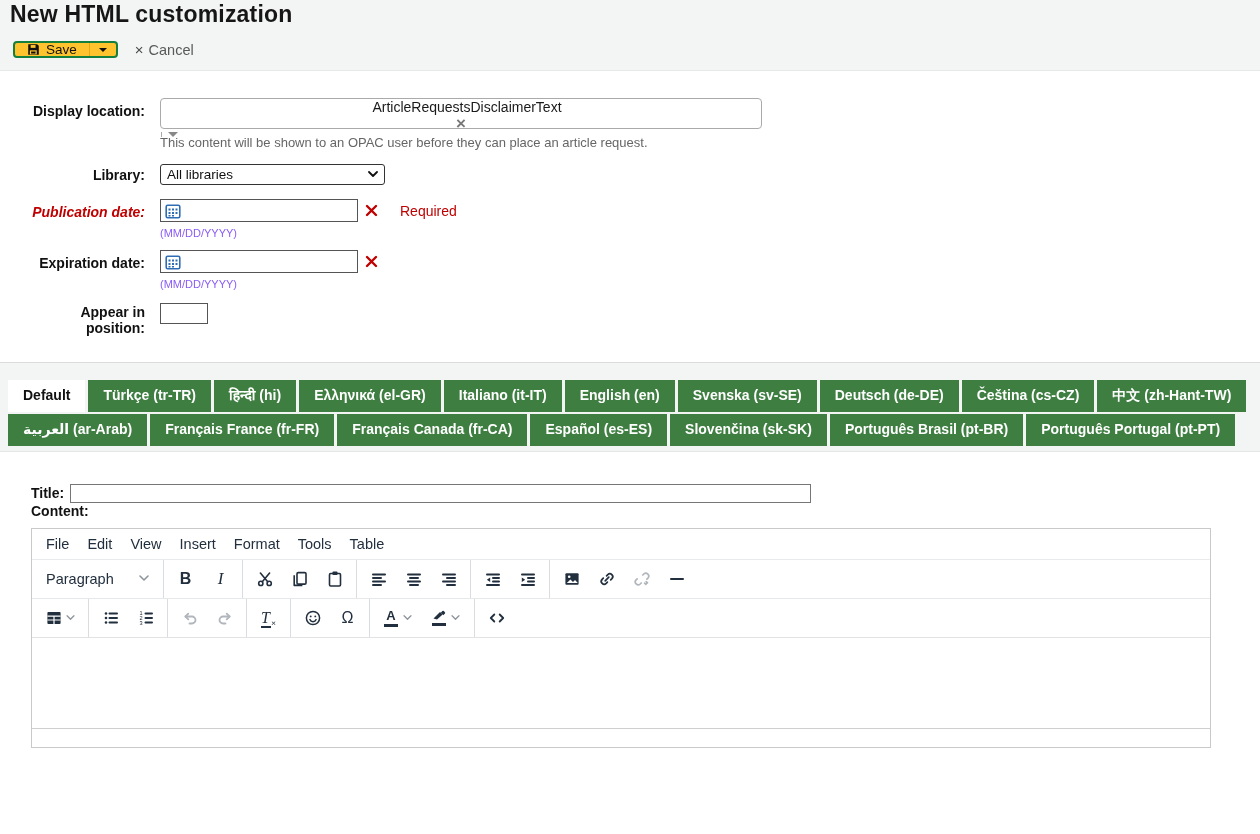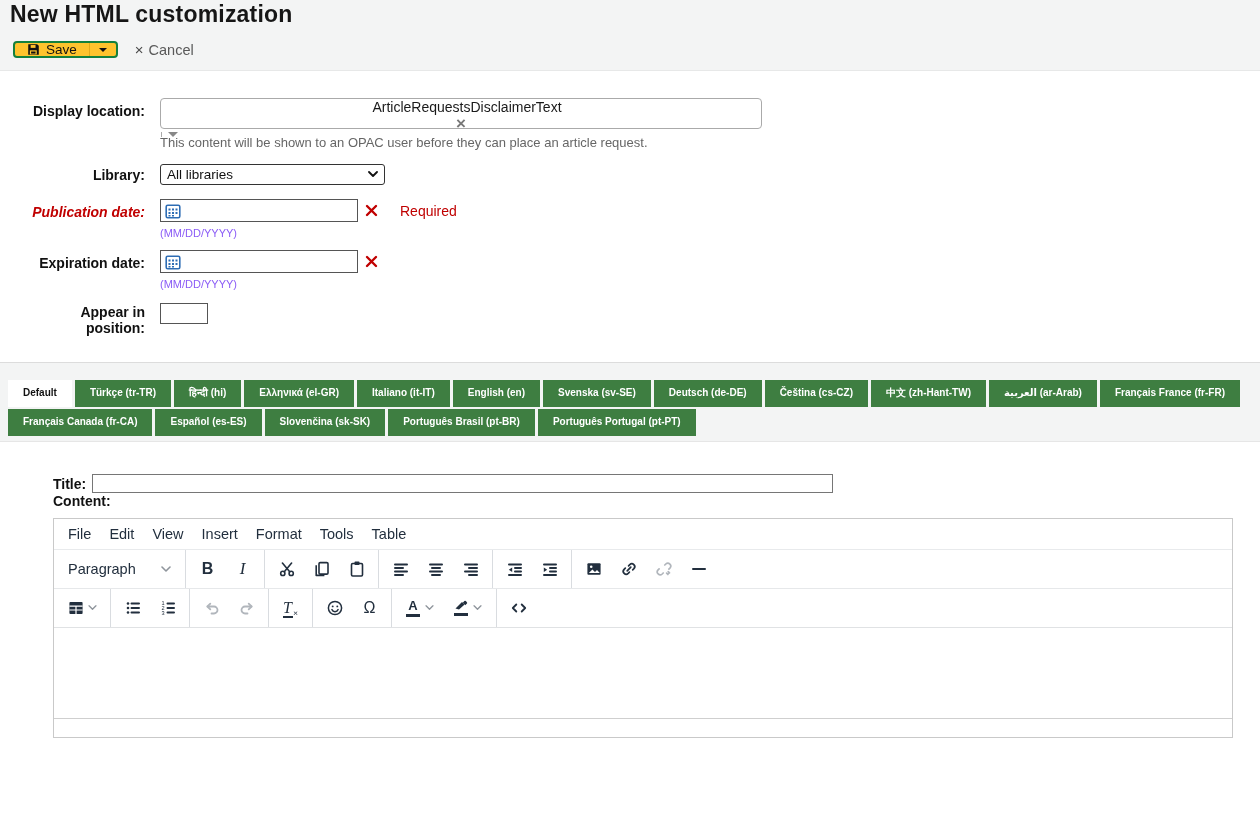--- a/index.html
+++ b/index.html
@@ -45,25 +45,25 @@
   .date-input { width:198px; height:23px; border:1px solid #555; background:#fff; padding:0 4px 0 26px; font-size:13px; font-family:inherit; }
   .cal-icon { position:absolute; left:5px; top:4px; }
   .clear-x { margin-left:7px; display:flex; align-items:center; cursor:pointer; }
   .required-note { margin-left:22px; color:#c00000; font-size:14px; }
 
   .pos-input { width:48px; height:21px; border:1px solid #555; background:#fff; font-size:13px; font-family:inherit; padding:0 4px; }
 
   
   .tabs-band { background:#f3f4f4; border-top:1px solid #dcdcdc; border-bottom:1px solid #e6e6e6; padding:17px 8px 3px 8px; }
   .tabs { display:flex; flex-wrap:wrap; }
-  .tab { border:none; background:#3e7e41; color:#fff; font-weight:bold; font-size:10px; font-family:inherit; padding:7px 15px 8px 15px; margin:0 3px 2px 0; cursor:pointer; line-height:1.2; }
+  .tab { border:none; background:#3e7e41; color:#fff; font-weight:bold; font-size:14px; font-family:inherit; padding:7px 15px 8px 15px; margin:0 3px 2px 0; cursor:pointer; line-height:1.2; }
   .tab.active { background:#fff; color:#111; }
 
   
-  .content-panel { background:#fff; padding:32px 27px 0 53px; }
+  .content-panel { background:#fff; padding:32px 27px 0 31px; }
   .title-row { display:flex; align-items:center; }
   .title-label { font-size:14px; font-weight:bold; color:#111; }
   .title-input { margin-left:6px; width:741px; height:19px; border:1px solid #767676; font-size:13px; font-family:inherit; padding:0 4px; }
   .content-label { font-size:14px; font-weight:bold; color:#111; }
 
   
   .editor { margin-top:9px; width:1180px; border:1px solid #c9c9c9; background:#fff; }
   .menubar { display:flex; align-items:center; height:31px; padding:0 5px; border-bottom:1px solid #e8eaec; }
   .menu-item { padding:4px 9px; font-size:14.5px; color:#222f3e; border-radius:3px; cursor:pointer; }
   .tb-row { display:flex; align-items:stretch; height:39px; }

